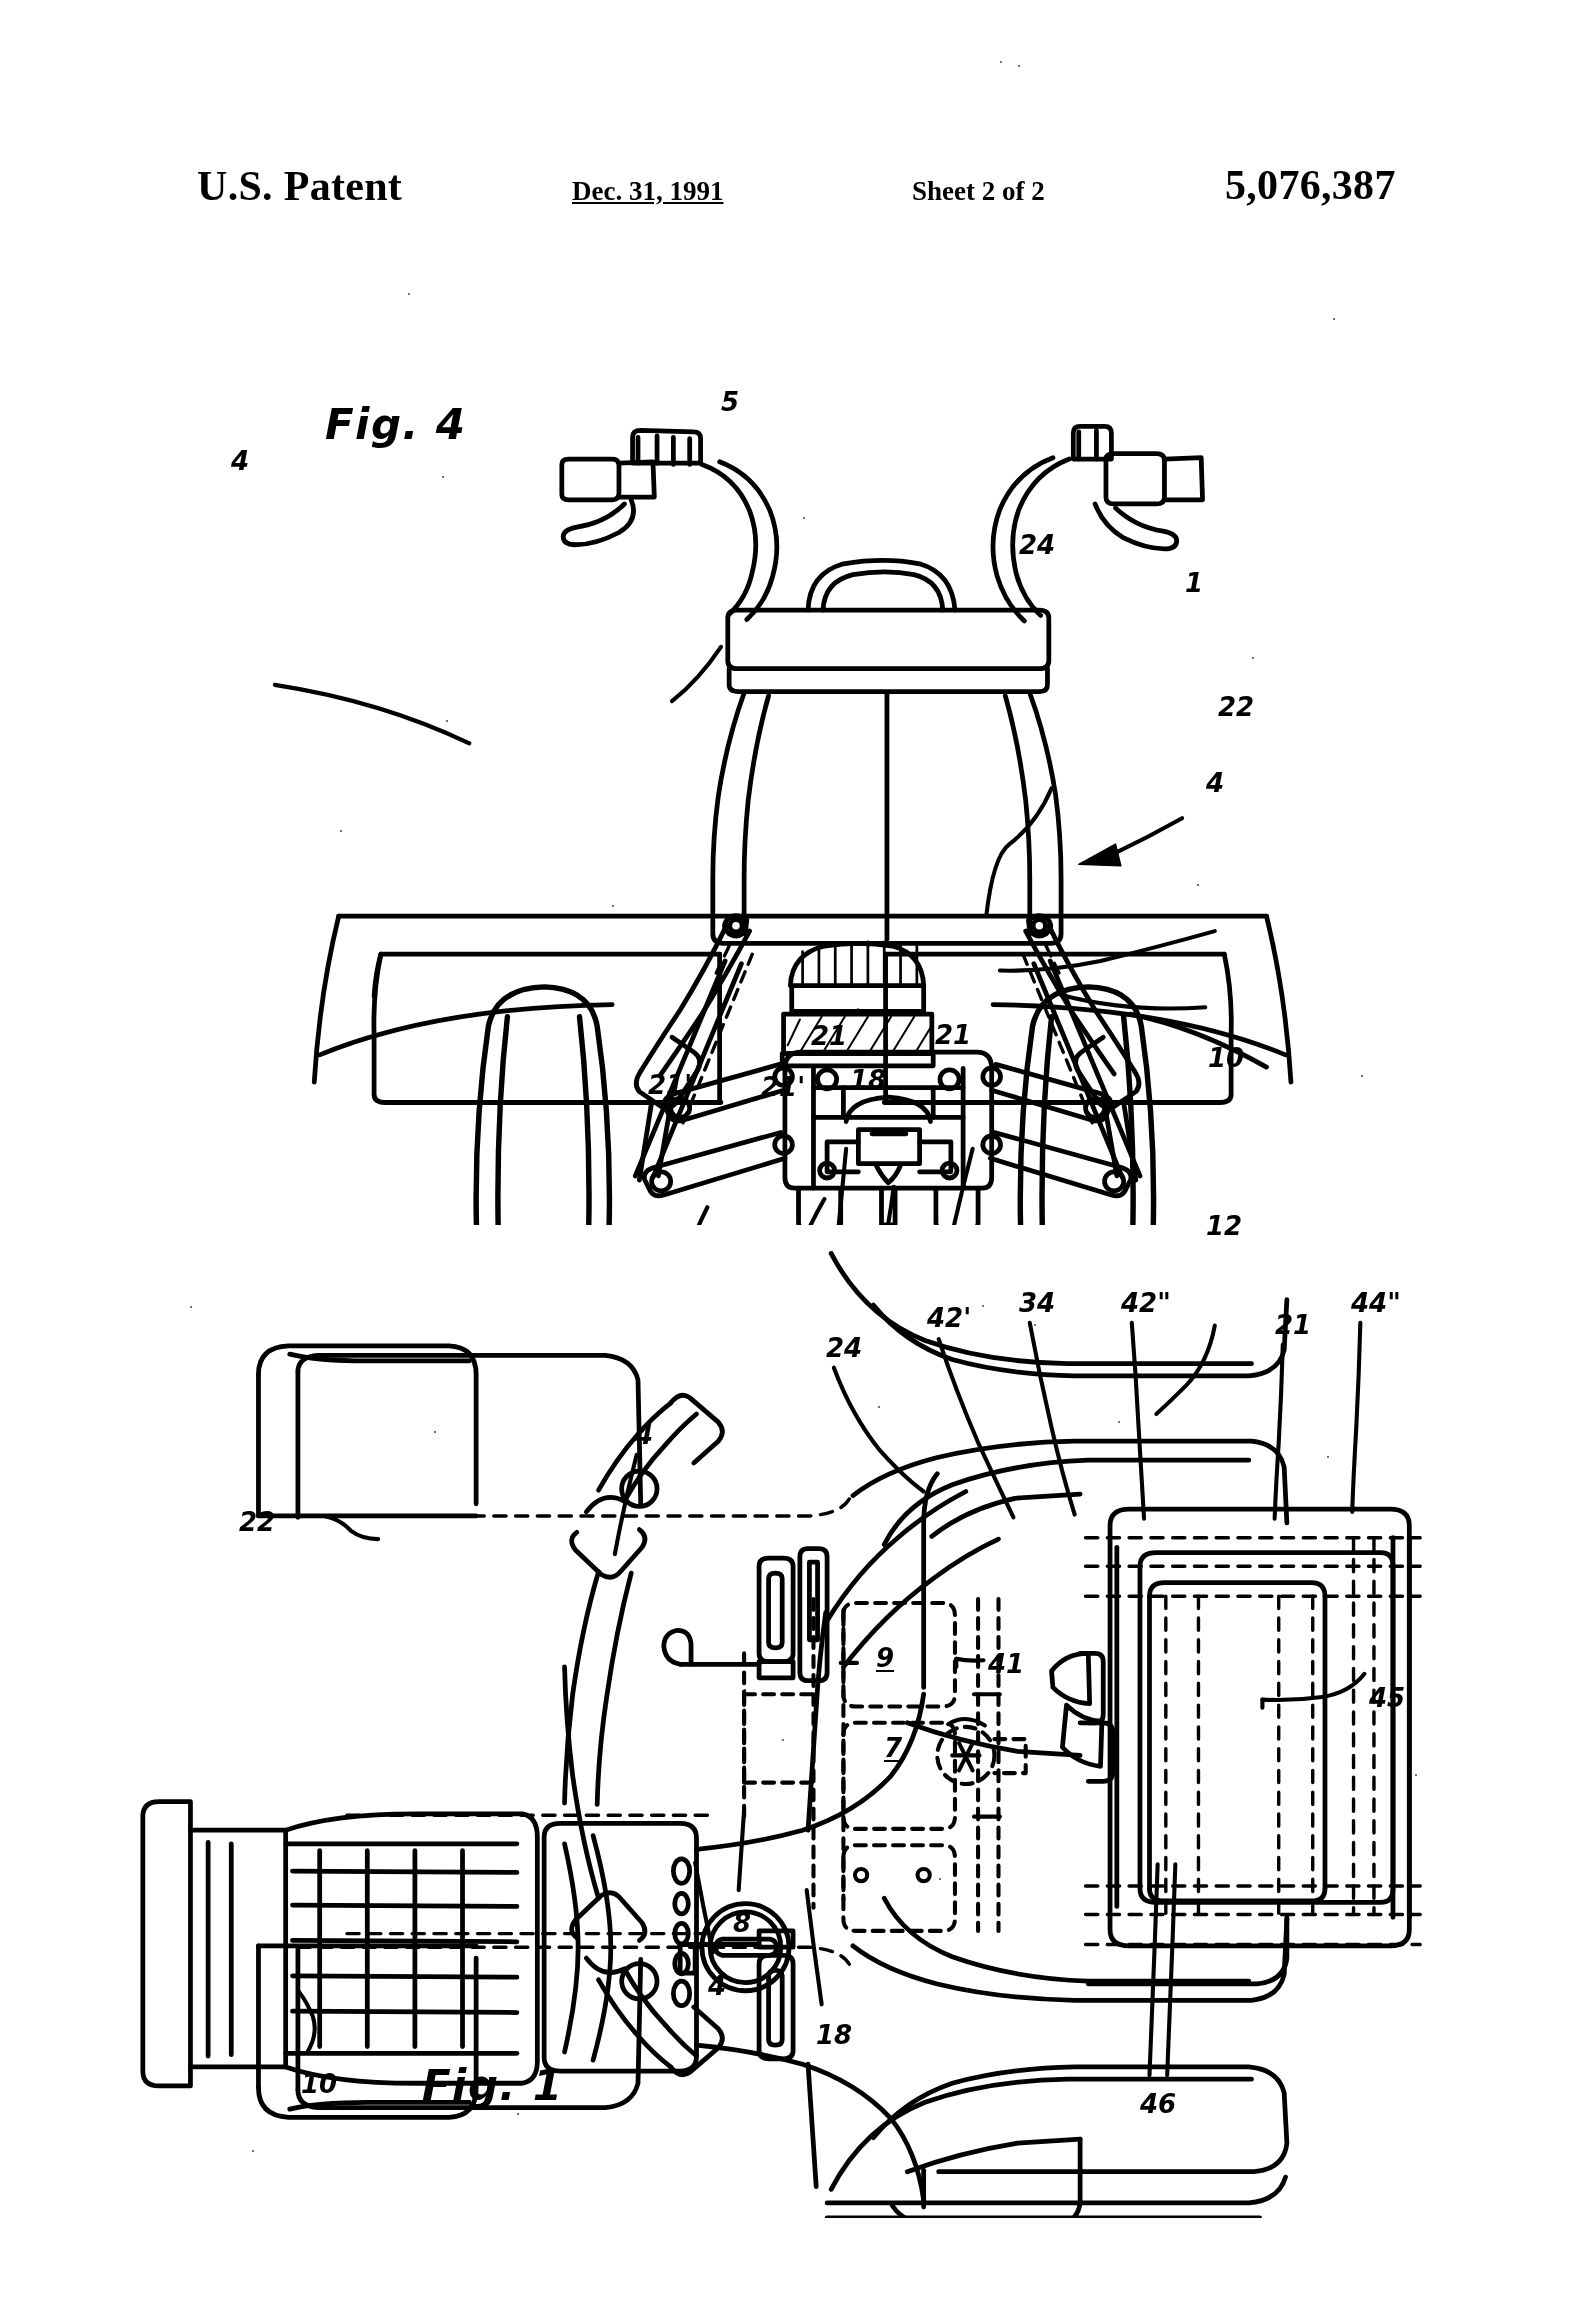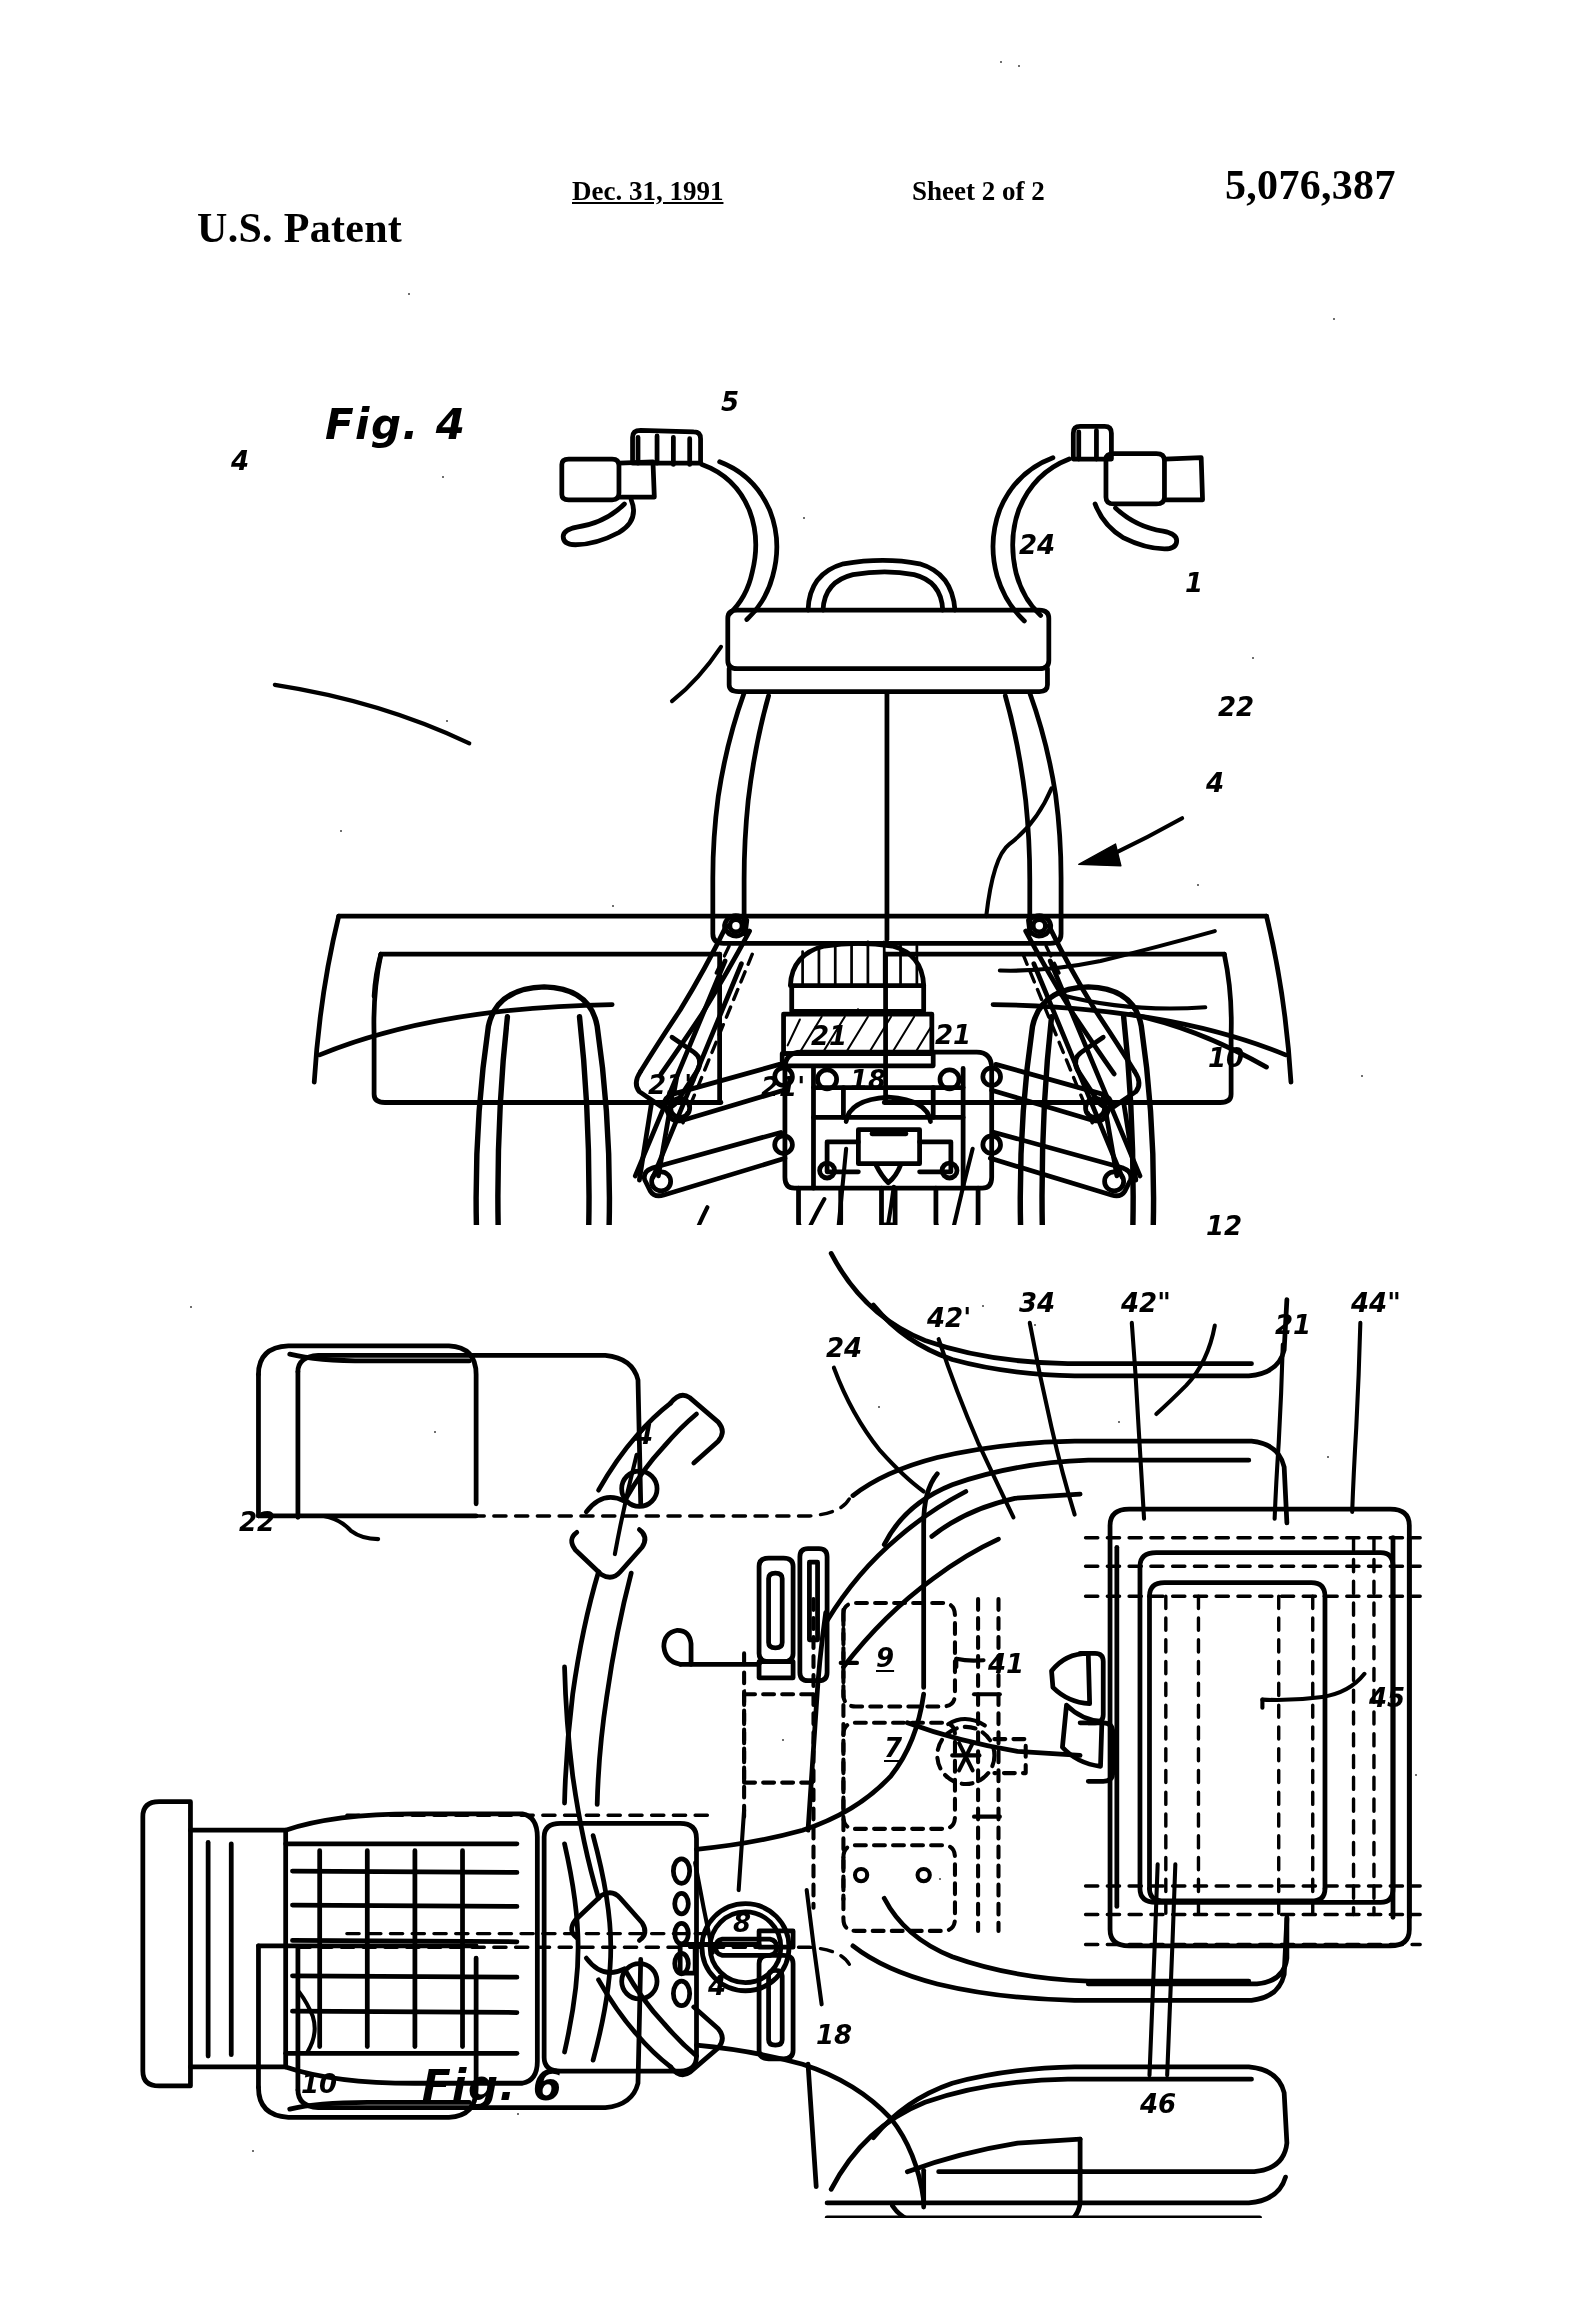--- a/index.html
+++ b/index.html
@@ -29,21 +29,20 @@
     white-space: nowrap;
     color: #000;
     font-family: "Liberation Serif", serif;
     font-weight: bold;
   }
   #hdr-office {
     left: 197px;
     top: 162px;
     font-size: 42px;
     letter-spacing: 0.3px;
-    margin-top: 42px;
   }
   #hdr-date {
     left: 572px;
     top: 176px;
     font-size: 27px;
     text-decoration: underline;
   }
   #hdr-sheet {
     left: 912px;
     top: 176px;
@@ -637,21 +636,21 @@
     <div class="ref u" style="left: 884px; top: 1735px;">7</div>
     <div class="ref" style="left: 1369px; top: 1660px; margin-top: 25px;">45</div>
     <div class="ref" style="left: 733px; top: 1910px;">8</div>
     <div class="ref" style="left: 708px; top: 1973px;">4</div>
     <div class="ref" style="left: 816px; top: 2022px;">18</div>
     <div class="ref" style="left: 301px; top: 2071px;">10</div>
     <div class="ref" style="left: 1140px; top: 2091px;">46</div>
   </div>
 
 <div class="fig-caption" id="fig4-caption">Fig. 4</div>
-<div class="fig-caption" id="fig2-caption">Fig. 6</div>
+<div class="fig-caption" id="fig2-caption">Fig. 1</div>
 
 <div class="speck" style="left: 1000px; top: 61px;"></div>
 <div class="speck" style="left: 1018px; top: 65px;"></div>
 <div class="speck" style="left: 408px; top: 293px;"></div>
 <div class="speck" style="left: 1333px; top: 318px;"></div>
 <div class="speck" style="left: 442px; top: 476px;"></div>
 <div class="speck" style="left: 446px; top: 720px;"></div>
 <div class="speck" style="left: 1252px; top: 657px;"></div>
 <div class="speck" style="left: 1361px; top: 1075px;"></div>
 <div class="speck" style="left: 434px; top: 1431px;"></div>

